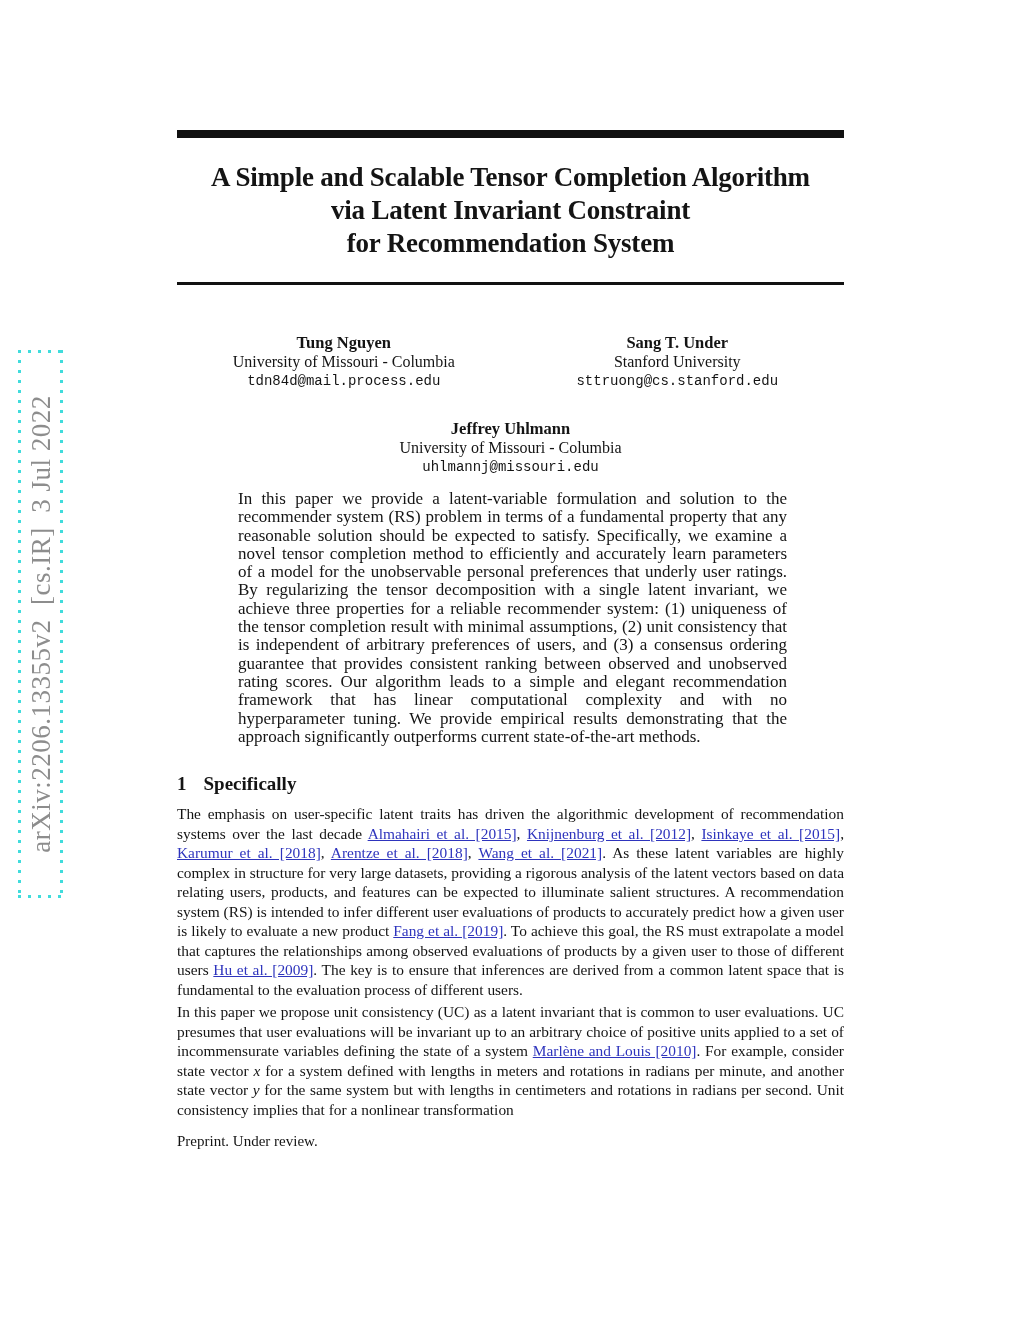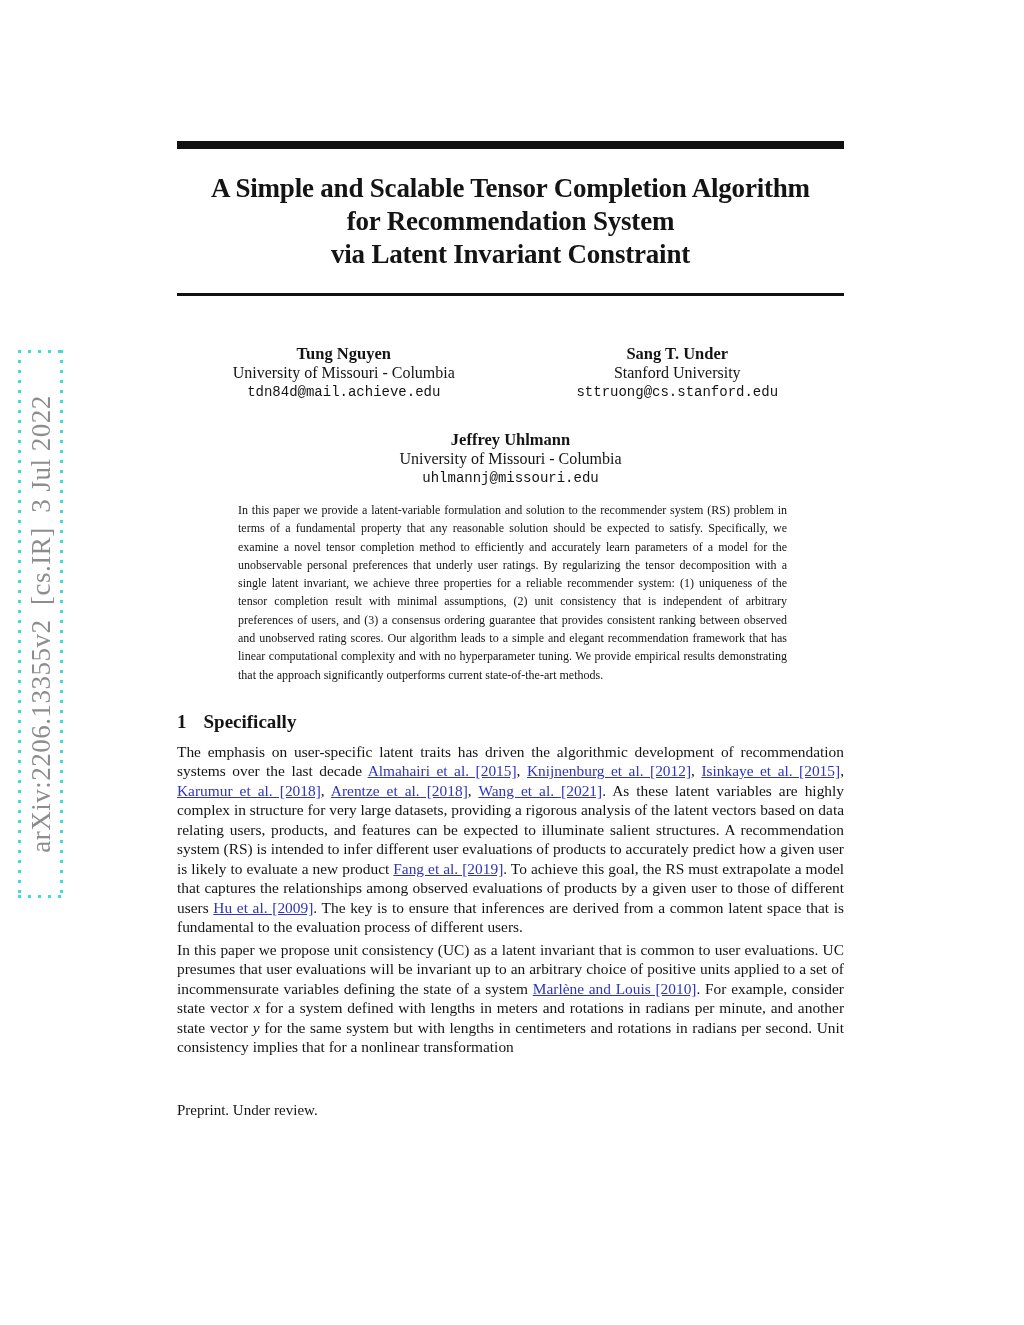--- a/index.html
+++ b/index.html
@@ -40,21 +40,21 @@
     transform: translate(-50%, -50%) rotate(-90deg);
     white-space: pre;
     font-size: 27px;
     letter-spacing: 0.5px;
     color: var(--color-watermark_text, #8d8d8d);
   }
 
   
   #main {
     position: absolute;
-    left: 177px; top: 11px;
+    left: 177px; top: 0;
     width: 667px;
   }
   .rule-thick { margin-top: 130px; height: 8px; background: var(--color-rule, #111111); }
   .rule-thin  { margin-top: 22px;  height: 3px; background: var(--color-rule, #111111); }
 
   #title {
     margin-top: 23px;
     text-align: center;
     font-weight: bold;
     font-size: 27px;
@@ -75,21 +75,21 @@
   }
 
   #abstract-heading {
     margin-top: 46px;
     text-align: center;
     font-weight: bold;
     font-size: 18.5px;
   }
   #abstract-body {
     margin: 13px 57px 0 61px;
-    font-size: 12px;
+    font-size: 17px;
     line-height: 18.3px;
     text-align: justify;
   }
 
   #section-heading {
     margin-top: 27px;
     display: flex;
     gap: 17px;
     font-weight: bold;
     font-size: 19px;
@@ -98,21 +98,21 @@
     margin-top: 9px;
     font-size: 15.4px;
     line-height: 19.5px;
     text-align: justify;
   }
   #intro-paragraph-2 { margin-top: 3px; }
   .cite { color: var(--color-citation, #2e34bd); text-decoration: underline; }
   .math { font-style: italic; }
 
   #footer {
-    margin-top: 45px;
+    margin-top: 14px;
     font-size: 15px;
   }
 </style>
 </head>
 <body>
 
 <div id="page">
 
   <div id="watermark-box">
     <div id="wm-left" class="wm-line-v"></div>
@@ -121,31 +121,31 @@
     <div id="wm-bottom" class="wm-line-h"></div>
     <div id="watermark-text">arXiv:2206.13355v2  [cs.IR]  3 Jul 2022</div>
   </div>
 
   <div id="main">
 
     <div class="rule-thick"></div>
 
     <div id="title">
       <div class="title-line">A Simple and Scalable Tensor Completion Algorithm</div>
+      <div class="title-line">via Latent Invariant Constraint</div>
       <div class="title-line">for Recommendation System</div>
-      <div class="title-line">via Latent Invariant Constraint</div>
     </div>
 
     <div class="rule-thin"></div>
 
     <div class="authors-row1">
       <div class="author-card">
         <div class="author-name">Tung Nguyen</div>
         <div class="author-affil">University of Missouri - Columbia</div>
-        <div class="author-email">tdn84d@mail.achieve.edu</div>
+        <div class="author-email">tdn84d@mail.process.edu</div>
       </div>
       <div class="author-card">
         <div class="author-name">Sang T. Under</div>
         <div class="author-affil">Stanford University</div>
         <div class="author-email">sttruong@cs.stanford.edu</div>
       </div>
     </div>
 
     <div class="authors-row2">
       <div class="author-card">

